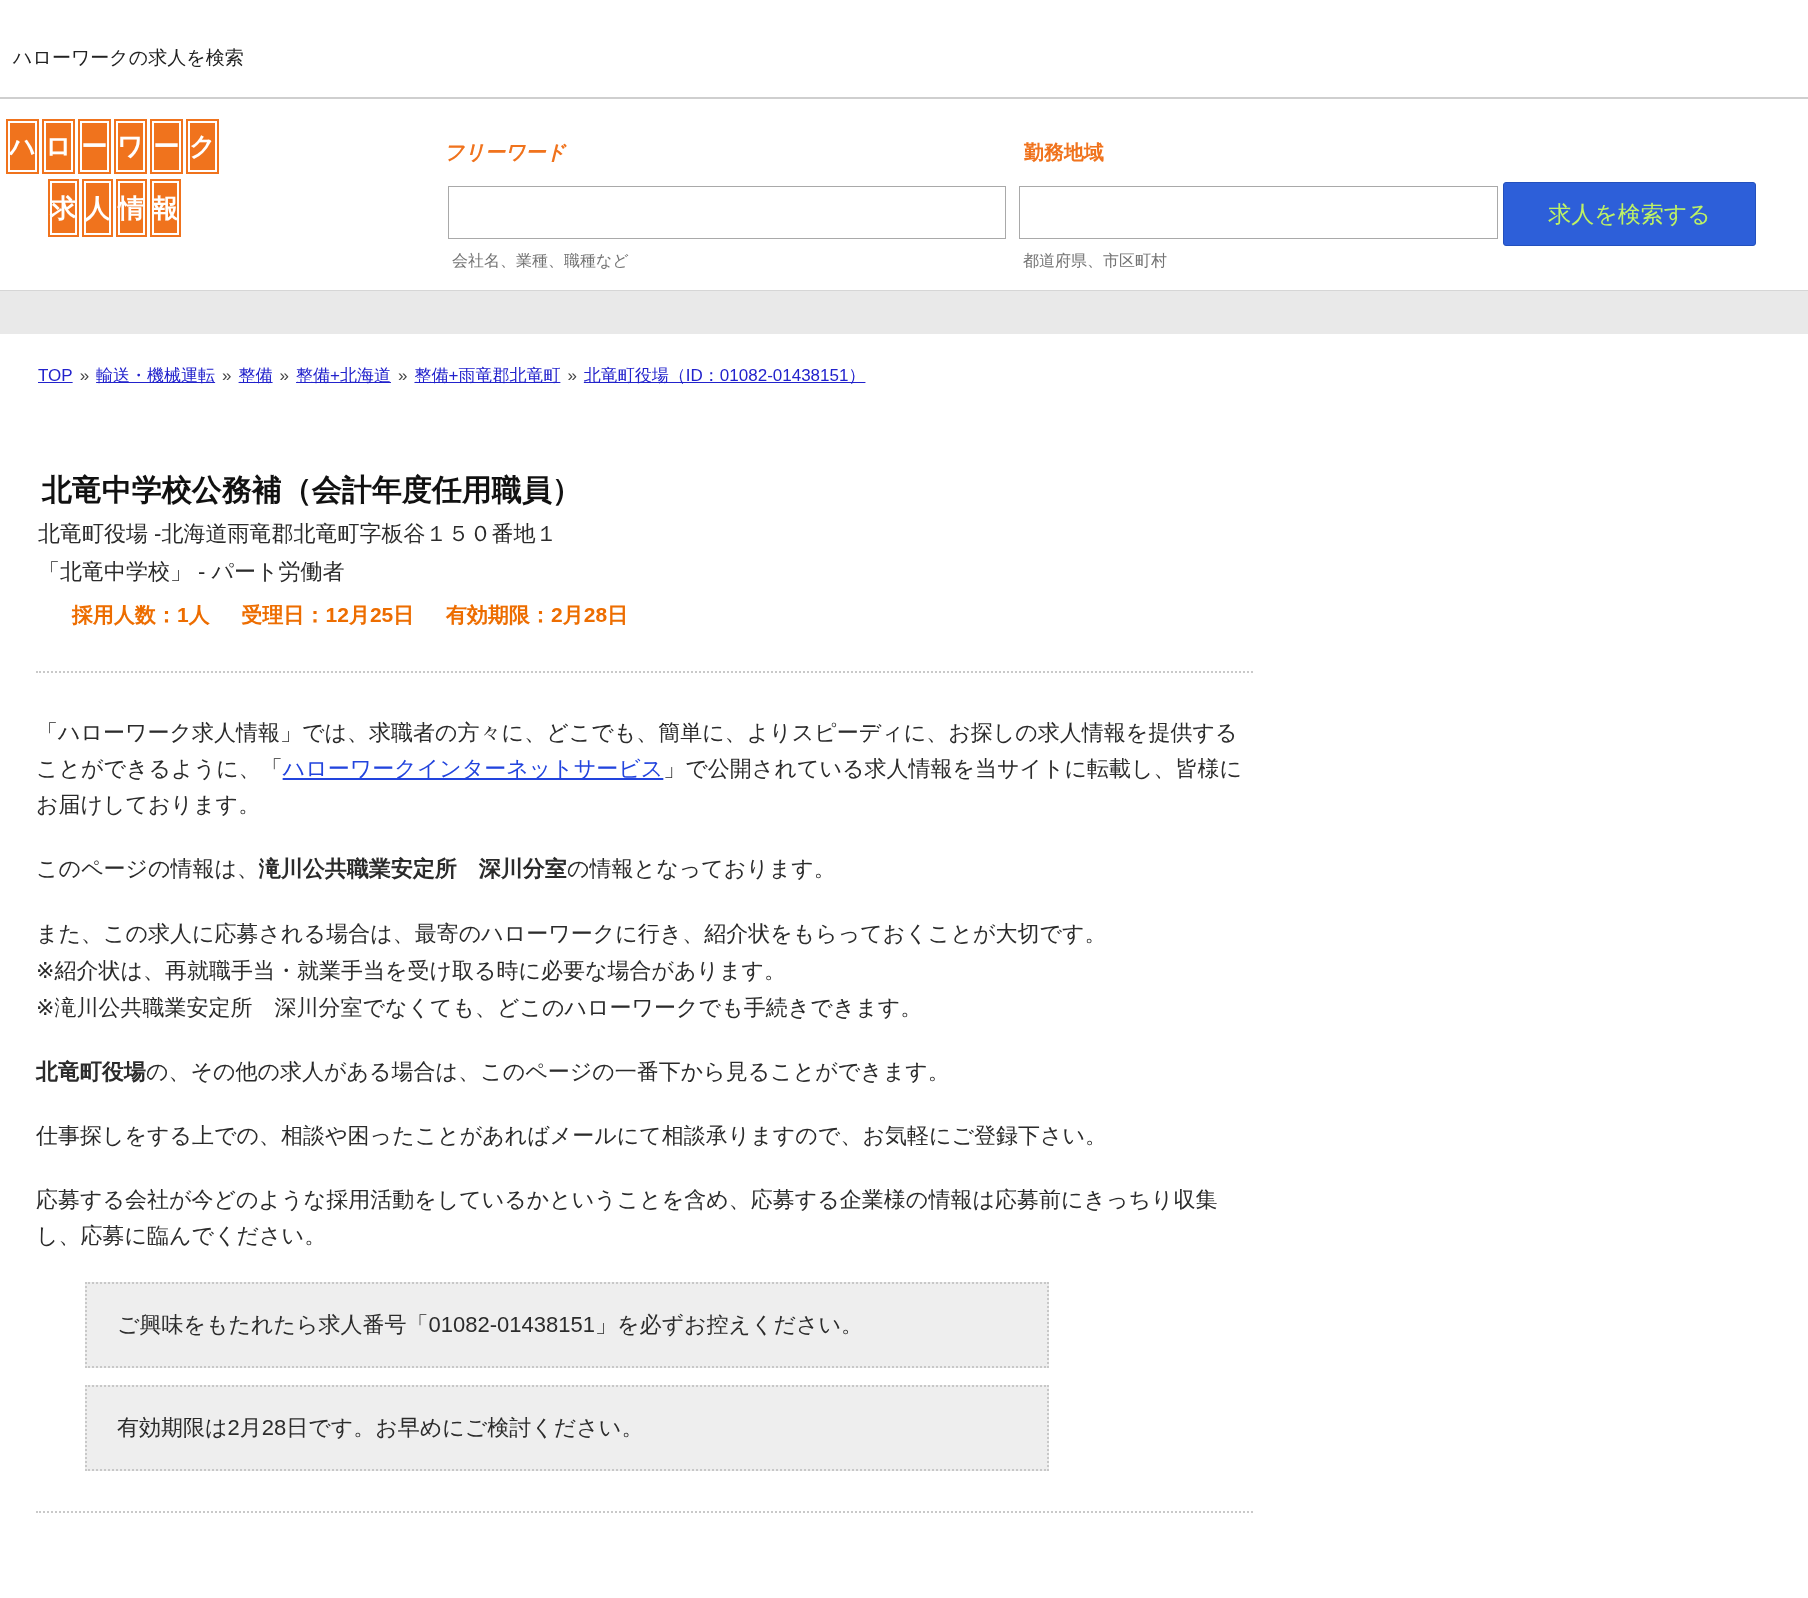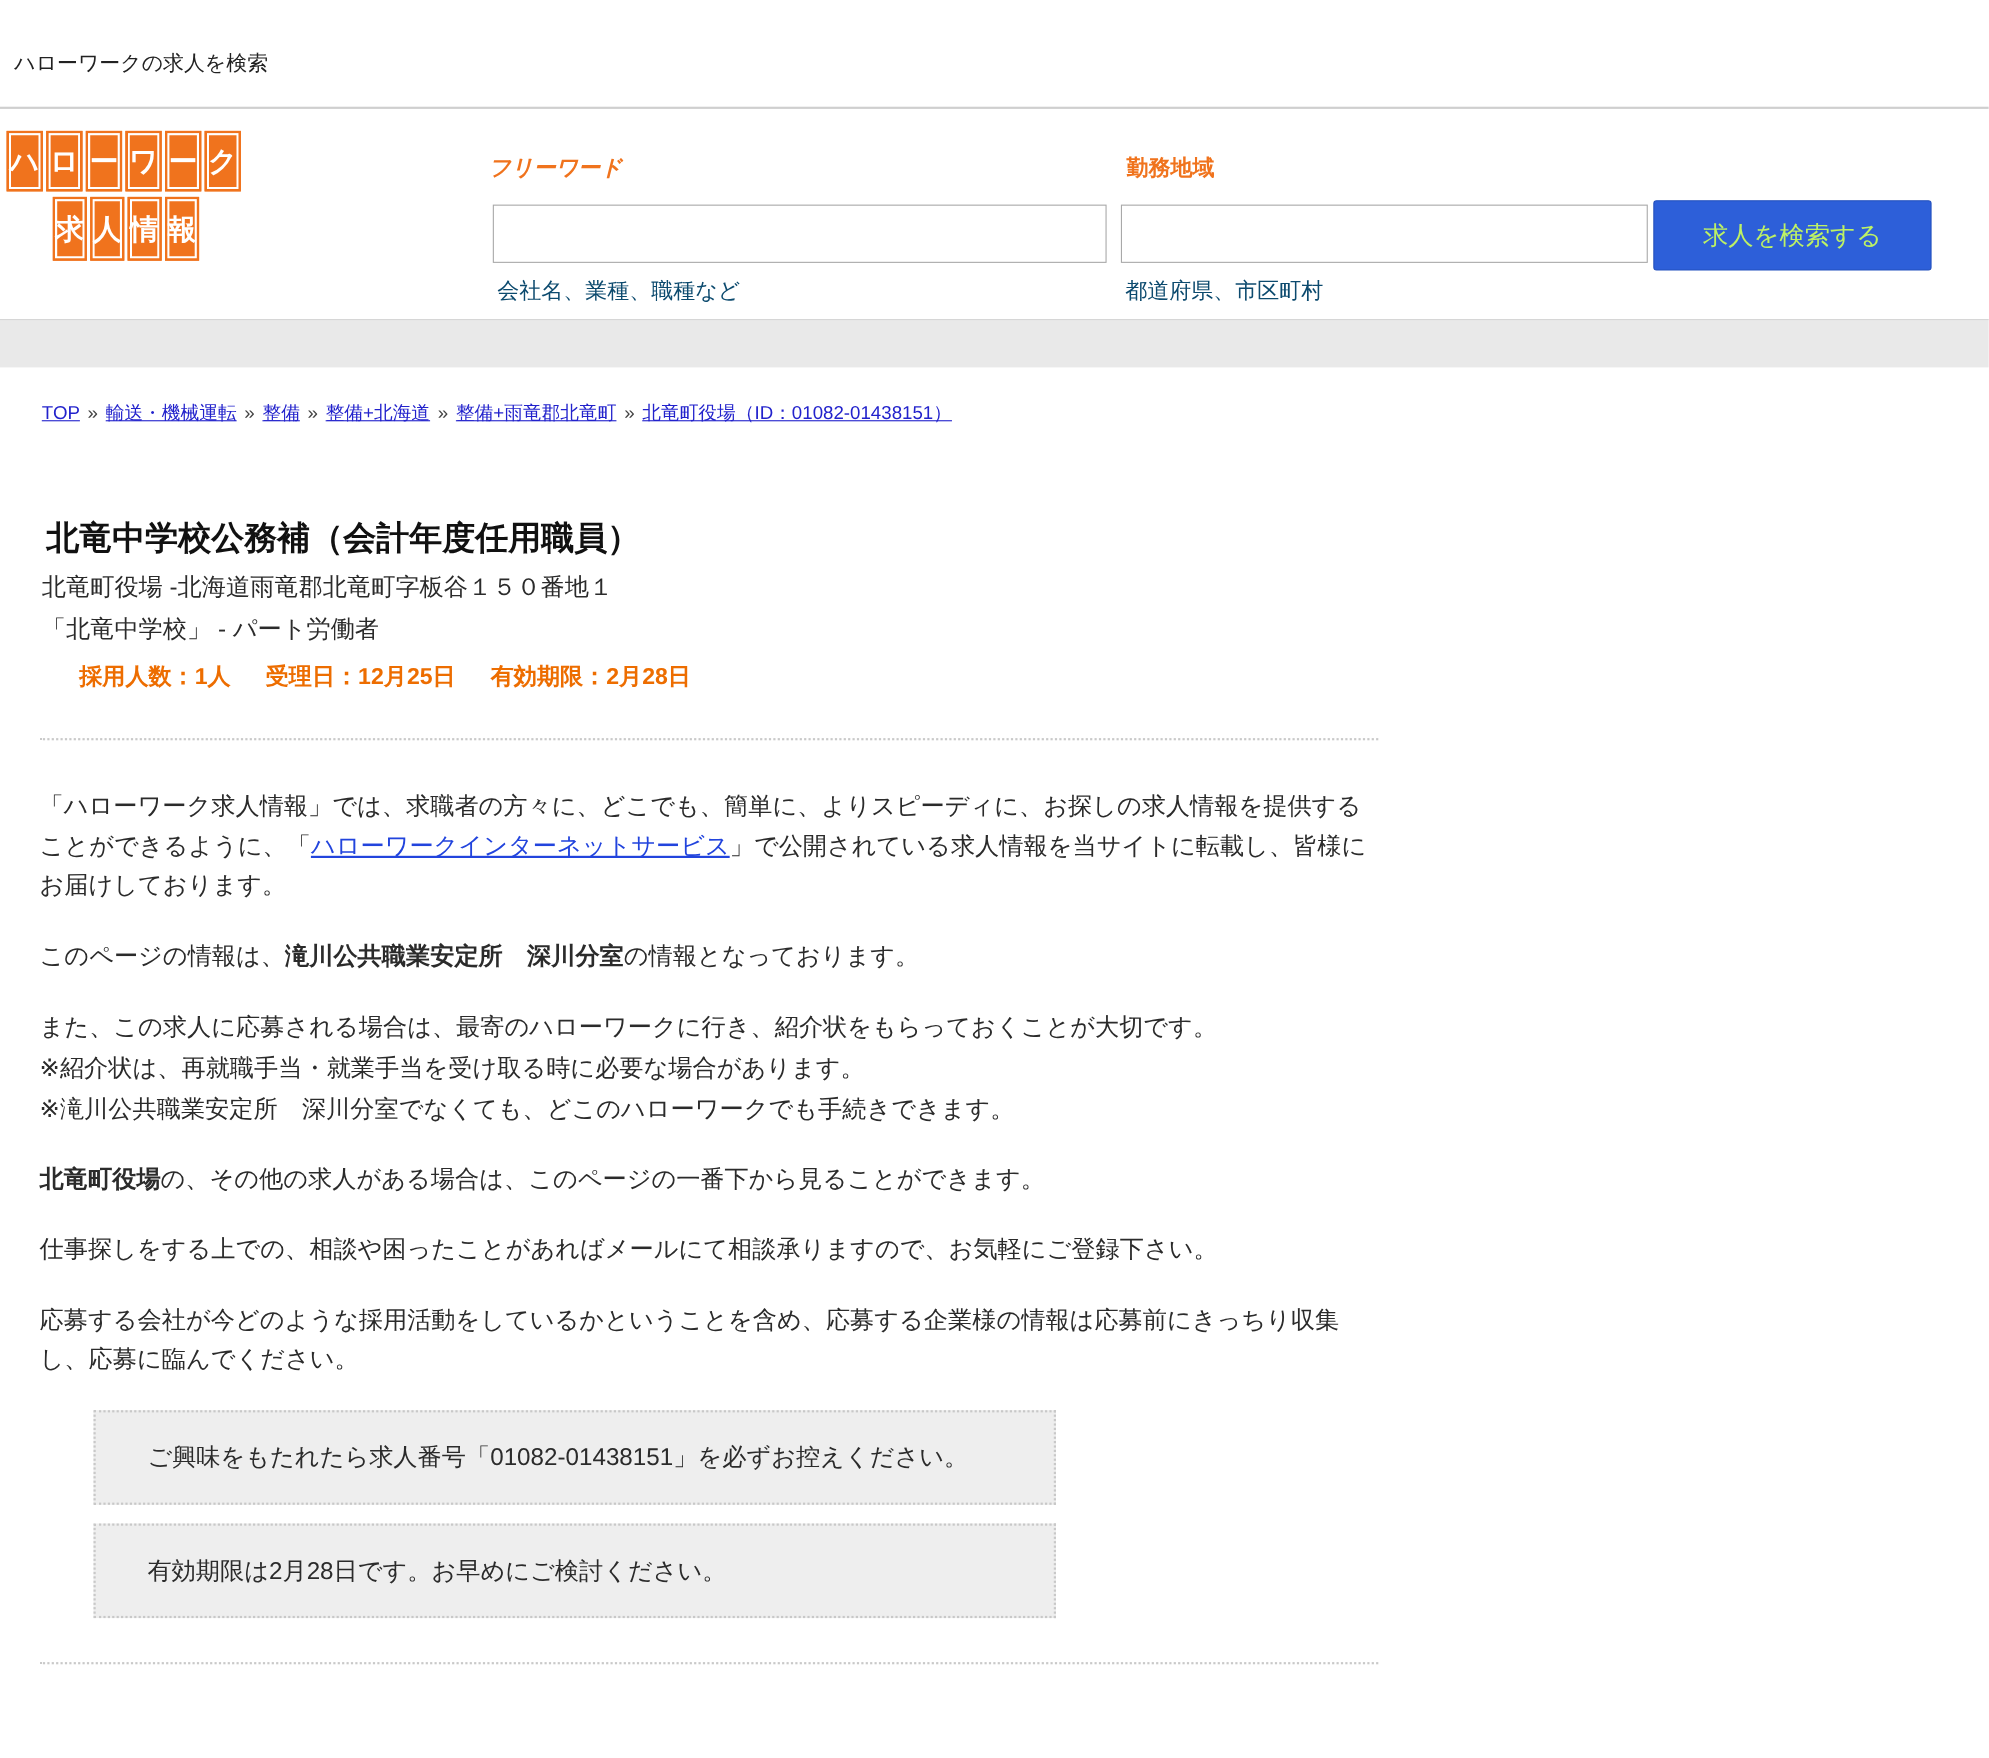--- a/index.html
+++ b/index.html
@@ -28,21 +28,21 @@
   .field-label{position:absolute;top:40px;font-size:20px;font-weight:bold;color:#f0731d;}
   .lbl-freeword{left:444px;font-style:italic;}
   .lbl-area{left:1024px;}
   .search-input{
     position:absolute;top:87px;height:53px;box-sizing:border-box;
     border:1px solid #a9a9a9;background:#fff;font-size:22px;padding:0 10px;
     font-family:"Liberation Sans","DejaVu Sans",sans-serif;
   }
   .inp-freeword{left:448px;width:558px;}
   .inp-area{left:1019px;width:479px;}
-  .field-hint{position:absolute;top:152px;font-size:20px;color:#0c4a6e;}
+  .field-hint{position:absolute;top:152px;font-size:16px;color:#737373;}
   .hint-freeword{left:452px;}
   .hint-area{left:1023px;}
   .search-button{
     position:absolute;left:1503px;top:83px;width:253px;height:64px;
     background:#2d5fd9;border:1px solid #2350bd;border-radius:3px;
     color:#bef264;font-size:23px;cursor:pointer;
     font-family:"Liberation Sans","DejaVu Sans",sans-serif;
   }
   .graybar{height:43px;background:#e9e9e9;border-top:1px solid #d6d6d6;}
   
@@ -56,23 +56,23 @@
   .workplace{margin:8px 0 0 2px;font-size:22px;line-height:30px;}
   .meta{margin:14px 0 0 36px;font-size:21px;font-weight:bold;color:#ed6d00;}
   .meta span{margin-right:26px;}
   .divider{border:none;border-top:2px dotted #c9c9c9;margin:42px 0 0;}
   .paragraphs{margin-top:42px;}
   .paragraphs p{margin:0 0 28px;font-size:22px;line-height:36px;color:#2b2b2b;}
   .paragraphs p.multiline{line-height:37px;}
   .paragraphs p.gap-top{margin-top:16px;}
   .paragraphs a{color:#2244dd;text-decoration:underline;}
   .note{
-    box-sizing:border-box;width:875px;margin-left:49px;
+    box-sizing:border-box;width:964px;margin-left:49px;
     background:#eeeeee;border:2px dotted #c8c8c8;
-    padding:22px 47px;font-size:22px;line-height:38px;
+    padding:22px 30px;font-size:22px;line-height:38px;
   }
   .note.first{margin-top:12px;}
   .note + .note{margin-top:17px;}
   .bottom-divider{border:none;border-top:2px dotted #c9c9c9;margin:40px 0 0;}
   b{font-weight:bold;}
 </style>
 </head>
 <body>
 
 <div class="topbar">

